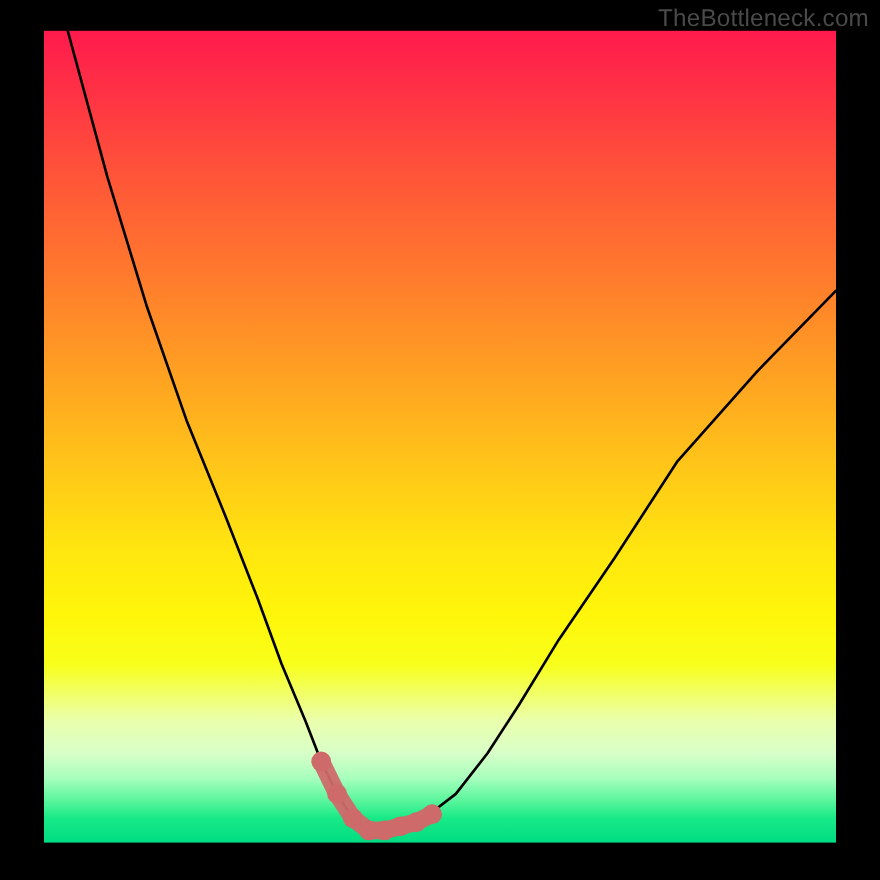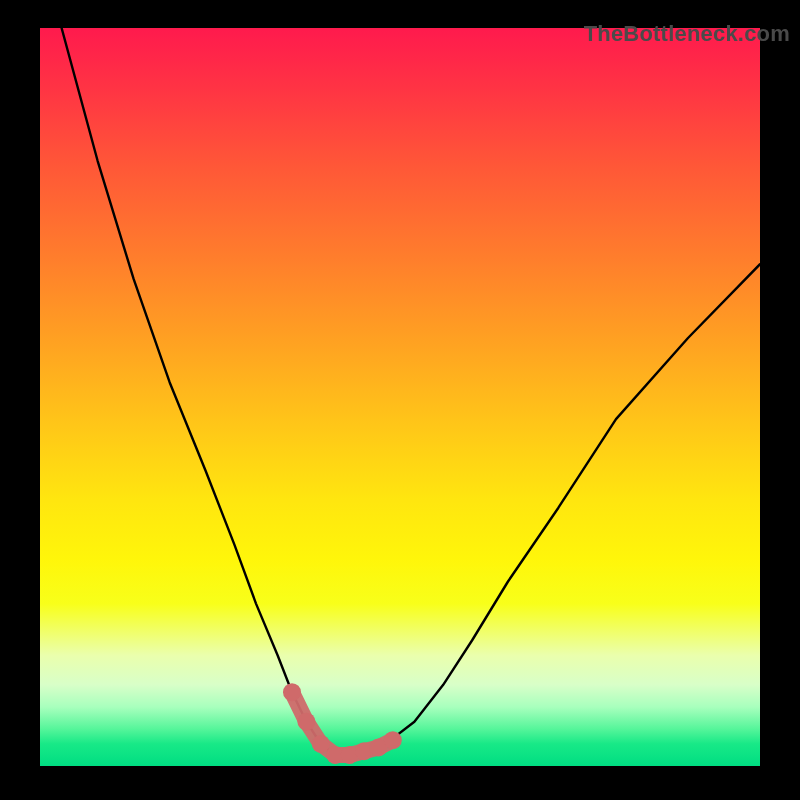--- a/index.html
+++ b/index.html
@@ -46,25 +46,25 @@
   .curve-svg {
     position: absolute;
     left: 0;
     top: 0;
     width: 720px;
     height: 738px;
     display: block;
   }
   .attribution {
     position: absolute;
-    top: 21px;
+    top: 4px;
     right: 10px;
     color: #4a4a4a;
     font-size: 22px;
-    font-weight: 700;
+    font-weight: 400;
     letter-spacing: 0.2px;
     user-select: none;
   }
 </style>
 </head>
 <body>
 
 <div class="frame">
 
   <div class="plot-area">

